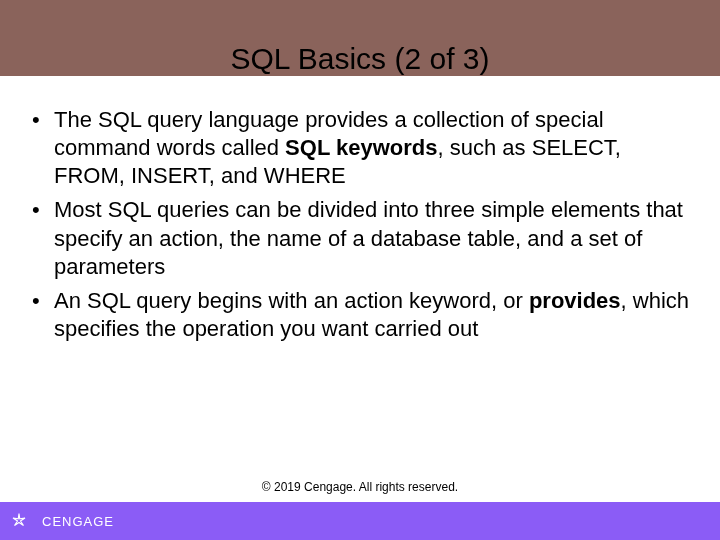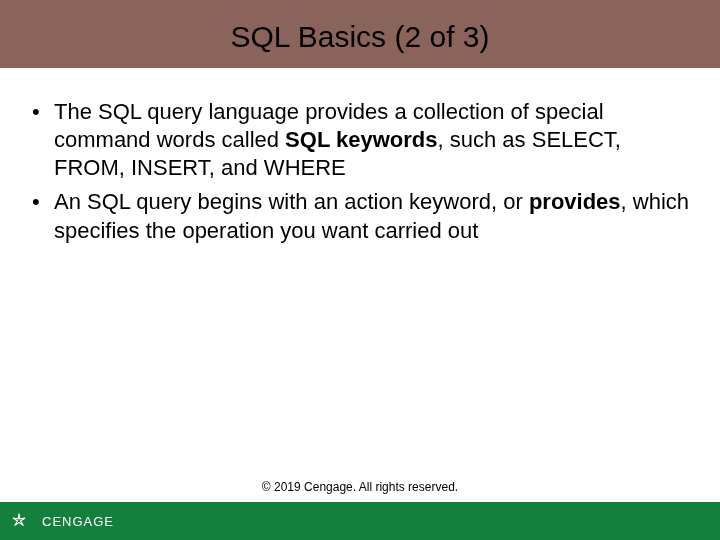--- a/index.html
+++ b/index.html
@@ -1,43 +1,46 @@
 <!DOCTYPE html>
 <html><head>
 <meta charset="utf-8">
 <style>
   * { margin: 0; padding: 0; box-sizing: border-box; }
   html, body { width: 720px; height: 540px; overflow: hidden; font-family: Arial, Helvetica, sans-serif; background: #fff; }
   .slide { width: 720px; height: 540px; position: relative; display: flex; flex-direction: column; }
-  .title-band { background: #8a635b; height: 68px; display: flex; align-items: center; justify-content: center; padding-top: 6px; }
+  .title-band { background: #8a635b; height: 76px; display: flex; align-items: flex-end; justify-content: center; padding-top: 6px; }
   .title-band h1 { color: #000; font-size: 30px; font-weight: 400; }
   .content { flex: 1; padding: 30px 26px 0 26px; }
   ul.bullets { list-style: none; }
   ul.bullets > li { color: #000; font-size: 22px; line-height: 1.28; margin-bottom: 6px; position: relative; padding-left: 28px; }
   ul.bullets > li::before { content: "•"; position: absolute; left: 6px; top: 0; color: #000; font-size: 22px; }
   .b { font-weight: 700; margin-top: 16px; }
-  .footer { position: absolute; left: 0; bottom: 0; width: 100%; height: 38px; background: #15803d; display: flex; align-items: center; }
+  .footer { position: absolute; left: 0; bottom: 0; width: 100%; height: 38px; background: #8b5cf6; display: flex; align-items: center; }
   .logo { display: flex; align-items: center; gap: 14px; margin-left: 10px; }
   .logo-text { color: #fff; font-size: 13px; letter-spacing: 1px; font-weight: 400; }
   .logo-mark { width: 18px; height: 18px; }
   .copyright { position: absolute; left: 0; width: 100%; text-align: center; top: -22px; font-size: 12px; color: #000; }
 </style>
 </head>
 <body>
 
 <div class="slide">
 
   <div class="title-band">
     <h1>SQL Basics (2 of 3)</h1>
   </div>
 
   <div class="content">
     <ul class="bullets">
       <li>
         <span>The SQL query language provides a collection of special command words called </span><span class="b">SQL keywords</span><span>, such as SELECT, FROM, INSERT, and WHERE</span>
+      </li>
+      <li>
+        <span>Most SQL queries can be divided into three simple elements that specify an action, the name of a database table, and a set of parameters</span>
       </li>
       <li>
         <span>An SQL query begins with an action keyword, or </span><span class="b">provides</span><span>, which specifies the operation you want carried out</span>
       </li>
     </ul>
   </div>
 
   <div class="footer">
     <div class="copyright">© 2019 Cengage. All rights reserved.</div>
     <div class="logo">

